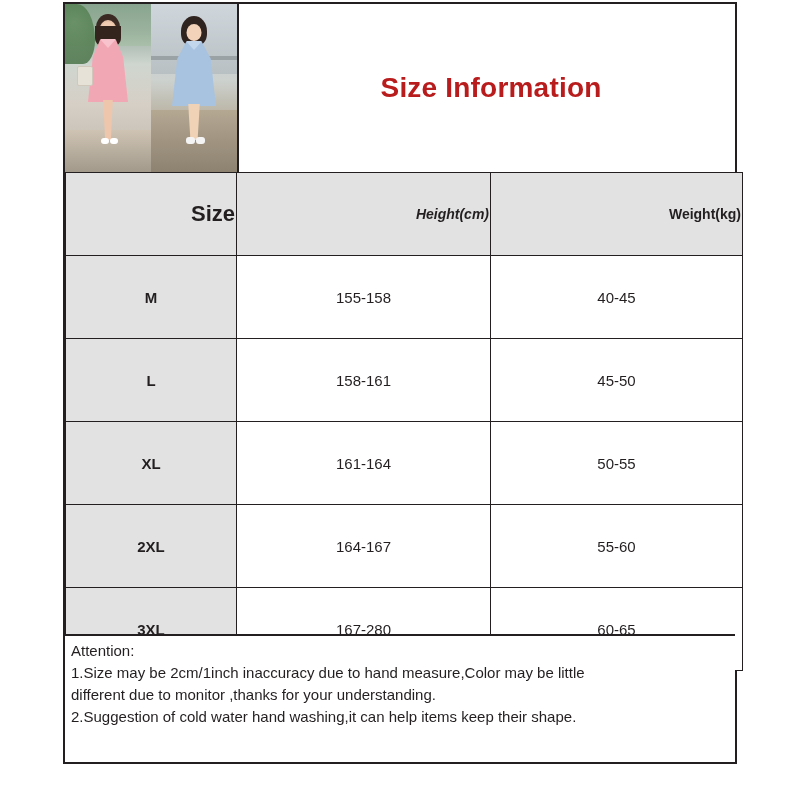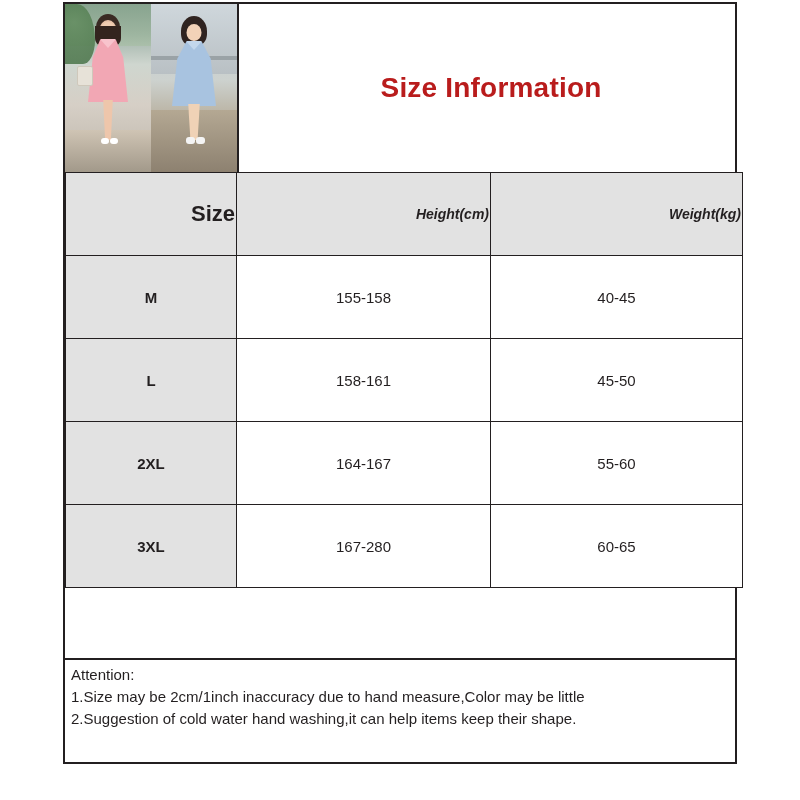--- a/index.html
+++ b/index.html
@@ -201,21 +201,21 @@
   table.size-table tr.head td {
     height: 80px;
     background: #e2e2e2;
     text-align: right;
   }
   table.size-table tr.body td {
     height: 80px;
   }
   .col-size { width: 168px; }
   .col-h { width: 251px; font-style: italic; }
-  .col-w { width: 249px; font-style: italic; }
+  .col-w { width: 249px; }
   .hdr-size {
     font-size: 22px;
     font-weight: bold;
   }
   .hdr-sub {
     font-size: 14px;
     font-weight: bold;
   }
   td.cell-size {
     background: #e2e2e2;
@@ -225,21 +225,21 @@
   td.cell-val {
     background: #ffffff;
     font-size: 15px;
   }
   
   .attention {
     position: absolute;
     left: 0;
     bottom: 0;
     width: 670px;
-    height: 104px;
+    height: 128px;
     border-top: 2px solid #231f20;
     box-sizing: border-box;
     padding: 4px 6px 0 6px;
     background: #ffffff;
   }
   .attention p {
     margin: 0;
     font-size: 15px;
     line-height: 22px;
     color: #231f20;
@@ -301,32 +301,38 @@
           <td class="cell-size">M</td>
           <td class="cell-val">155-158</td>
           <td class="cell-val">40-45</td>
         </tr>
         <tr class="body">
           <td class="cell-size">L</td>
           <td class="cell-val">158-161</td>
           <td class="cell-val">45-50</td>
         </tr>
         <tr class="body">
+          <td class="cell-size">XL</td>
+          <td class="cell-val">161-164</td>
+          <td class="cell-val">50-55</td>
+        </tr>
+        <tr class="body">
           <td class="cell-size">2XL</td>
           <td class="cell-val">164-167</td>
           <td class="cell-val">55-60</td>
         </tr>
         <tr class="body">
           <td class="cell-size">3XL</td>
           <td class="cell-val">167-280</td>
           <td class="cell-val">60-65</td>
         </tr>
       </tbody>
     </table>
 
     <div class="attention">
       <p>Attention:</p>
       <p>1.Size may be 2cm/1inch inaccuracy due to hand measure,Color may be little</p>
+      <p>different due to monitor ,thanks for your understanding.</p>
       <p>2.Suggestion of cold water hand washing,it can help items keep their shape.</p>
     </div>
 
   </div>
 </div>
 
 </body></html>

